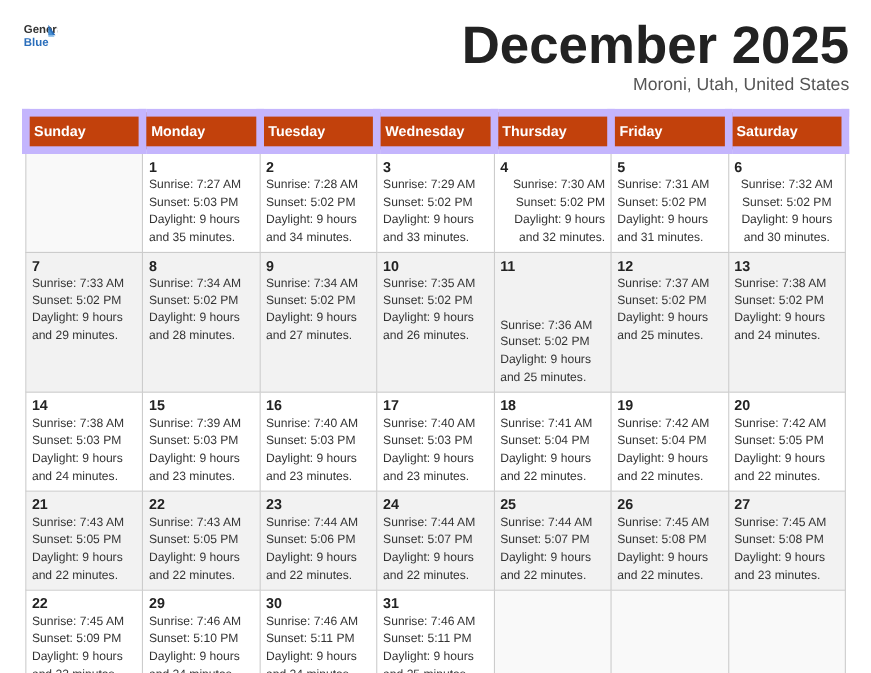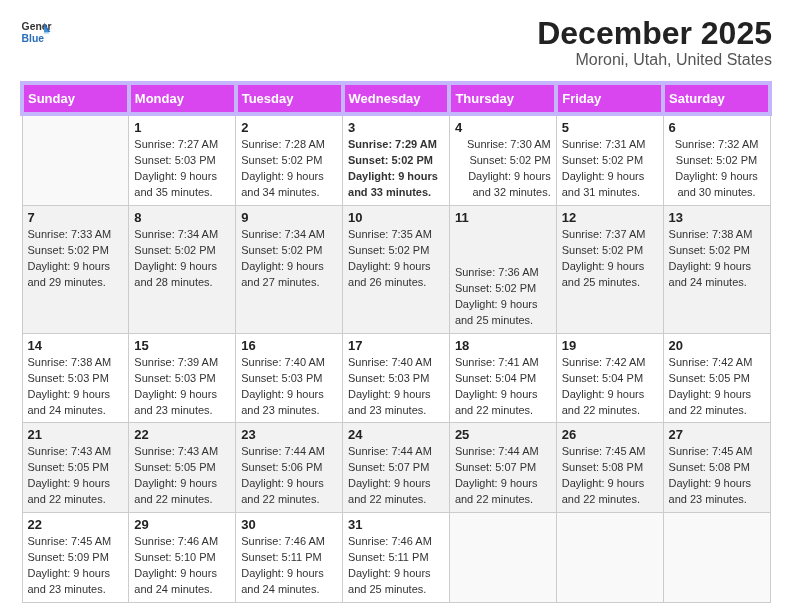--- a/index.html
+++ b/index.html
@@ -26,42 +26,42 @@
       gap: 4px;
     }
     .logo-icon {
       width: 32px;
       height: 32px;
     }
     .title-area {
       text-align: right;
     }
     .month-title {
-      font-size: 32px;
+      font-size: 48px;
       font-weight: bold;
       color: #222;
       line-height: 1.1;
     }
     .location {
       font-size: 16px;
       color: #555;
     }
     .calendar {
       width: 100%;
       border-collapse: collapse;
       border: 1px solid #ccc;
     }
     .calendar th {
-      background-color: #d946ef;
+      background-color: #c2410c;
       color: #fff;
       font-size: 13px;
       font-weight: bold;
       padding: 6px 4px;
       text-align: left;
-      border: 4px solid #c4b5fd;
+      border: 7px solid #c4b5fd;
     }
     .calendar td {
       vertical-align: top;
       padding: 4px 5px;
       border: 1px solid #ccc;
       width: calc(100% / 7);
       height: 88px;
       font-size: 10.5px;
       color: #333;
       background: #fff;
@@ -128,21 +128,21 @@
           </td>
           <td>
             <span class="day-num">2</span>
             <div class="day-info" style="white-space: pre-line;">Sunrise: 7:28 AM
 Sunset: 5:02 PM
 Daylight: 9 hours
 and 34 minutes.</div>
           </td>
           <td>
             <span class="day-num">3</span>
-            <div class="day-info" style="white-space: pre-line; font-weight: bold;">Sunrise: 7:29 AM
+            <div class="day-info" style="white-space: pre-line;">Sunrise: 7:29 AM
 Sunset: 5:02 PM
 Daylight: 9 hours
 and 33 minutes.</div>
           </td>
           <td>
             <span class="day-num">4</span>
             <div class="day-info" style="white-space: pre-line; text-align: right;">Sunrise: 7:30 AM
 Sunset: 5:02 PM
 Daylight: 9 hours
 and 32 minutes.</div>

